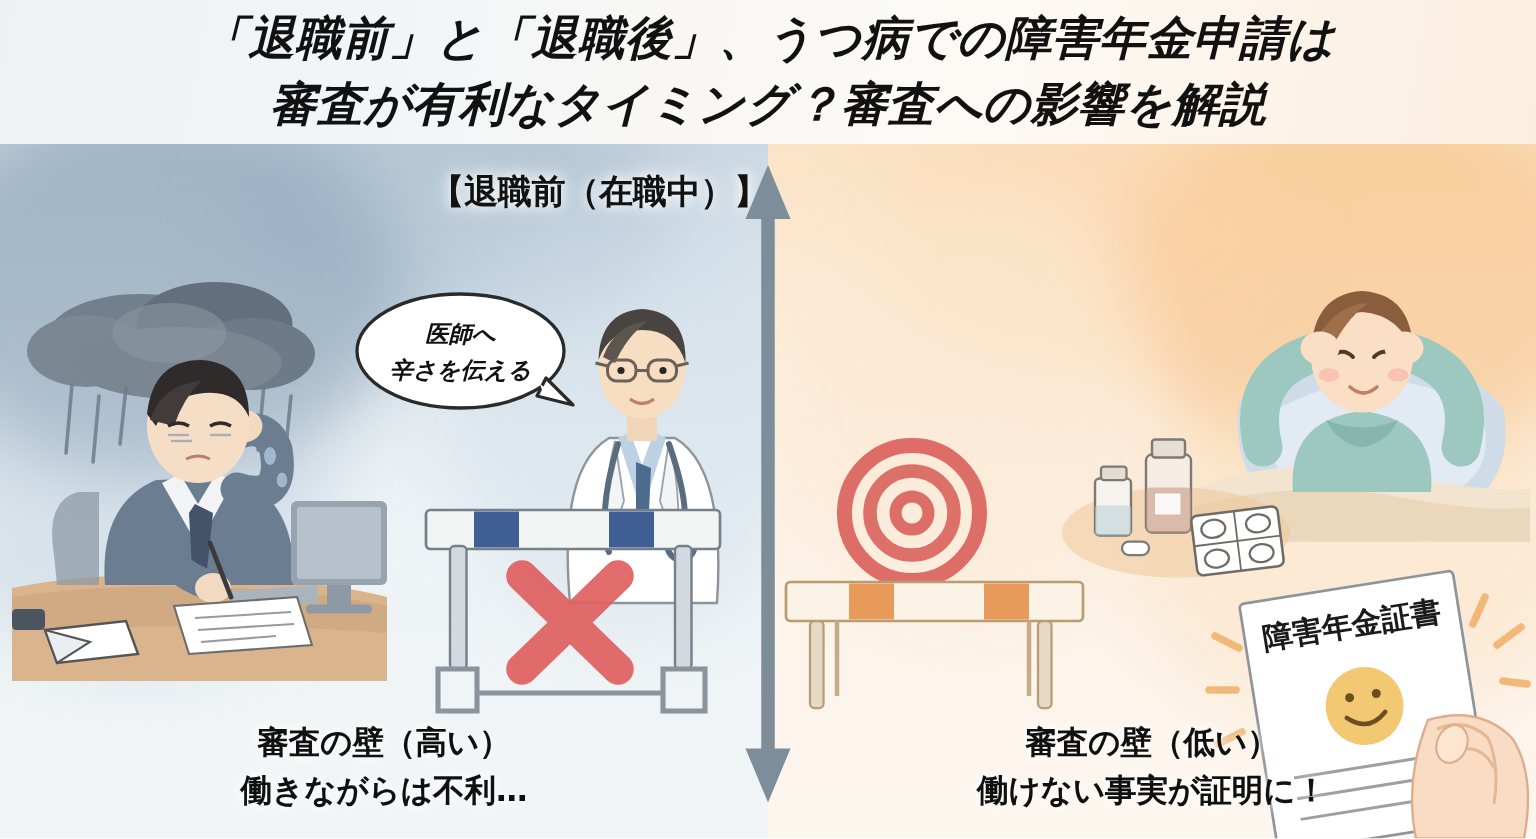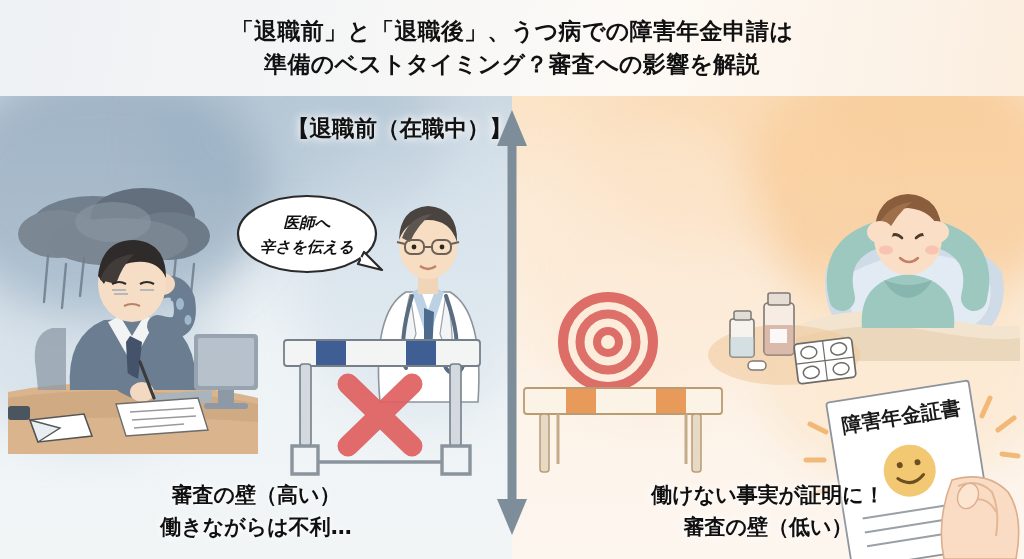--- a/index.html
+++ b/index.html
@@ -23,24 +23,25 @@
     position:absolute; left:0; top:0;
     width:1024px; height:96px;
     background:linear-gradient(100deg,#eef1f4 0%, #f4f5f6 30%, #fdfaf6 62%, #fbeedf 100%);
     display:flex; flex-direction:column;
     align-items:center; justify-content:center;
     z-index:30;
   }
   .header-line {
     color:#111111;
     font-weight:bold;
-    font-size:23px;
+    font-size:31px;
     line-height:1.42;
     letter-spacing:0.3px;
     white-space:nowrap;
+    font-style:italic;
   }
 
   
   .panels { position:absolute; left:0; top:96px; width:1024px; height:463px; }
 
   .panel { position:absolute; top:0; width:512px; height:463px; overflow:hidden; }
   .panel-left  { left:0;   background:linear-gradient(180deg,#ccd8e2 0%, #dce6ed 22%, #eef3f6 55%, #f1f5f6 100%); }
   .panel-right { left:512px; background:linear-gradient(180deg,#fbe3c6 0%, #fdecd8 25%, #fdf3e8 60%, #fdf6ef 100%); }
 
   
@@ -104,21 +105,21 @@
 
   svg { display:block; overflow:visible; }
 </style>
 </head>
 <body>
 
 <div class="infographic">
 
   <div class="header">
     <div class="header-line">「退職前」と「退職後」、うつ病での障害年金申請は</div>
-    <div class="header-line">準備のベストタイミング？審査への影響を解説</div>
+    <div class="header-line">審査が有利なタイミング？審査への影響を解説</div>
   </div>
 
   <div class="panels">
 
     <div class="panel panel-left">
       <div class="wash wash-l1"></div>
       <div class="wash wash-l2"></div>
       <div class="wash wash-l3"></div>
       <div class="wash wash-l4"></div>
 
@@ -408,22 +409,22 @@
             <path d="M156 112 Q176 104 190 118 Q198 136 194 162" fill="none" stroke="#e4b795" stroke-width="2"></path>
             <path d="M170 126 Q186 122 194 138" fill="none" stroke="#e4b795" stroke-width="2"></path>
             <ellipse cx="166" cy="122" rx="10" ry="13" fill="#fce6d2" stroke="#dcae8e" stroke-width="1.4" transform="rotate(22 166 122)"></ellipse>
           </g>
         </svg>
       </div>
 
       <div class="panel-heading">
       </div>
       <div class="panel-caption">
+        <div class="pc-line">審査の壁（低い）</div>
         <div class="pc-line">働けない事実が証明に！</div>
-        <div class="pc-line">審査の壁（低い）</div>
       </div>
     </div>
   </div>
 
   <div class="center-arrow">
     <svg viewBox="0 0 32 425" width="32" height="425">
       <line x1="16" y1="34" x2="16" y2="391" stroke="#7d8d99" stroke-width="9"></line>
       <path d="M16 0 L31 36 L1 36 Z" fill="#7d8d99"></path>
       <path d="M16 425 L1 389 L31 389 Z" fill="#7d8d99"></path>
     </svg>

